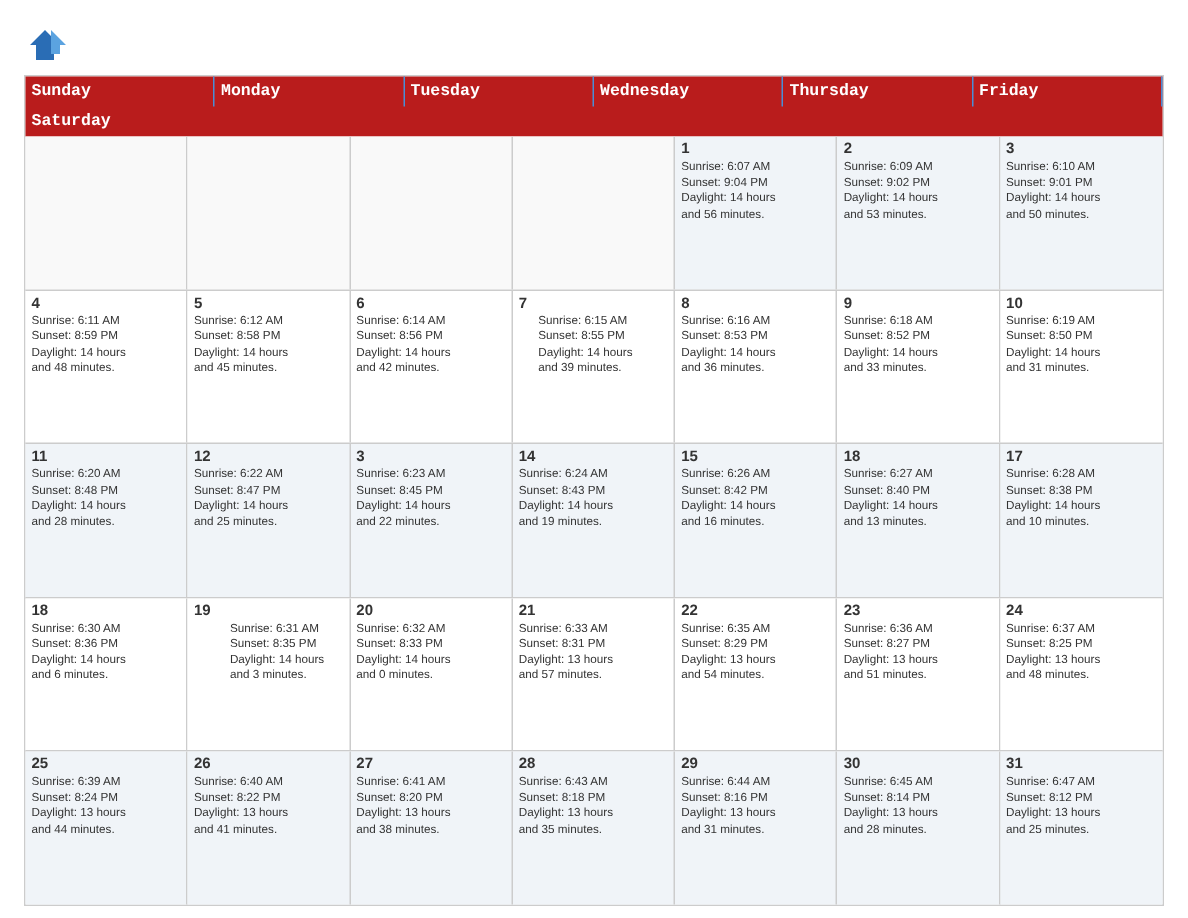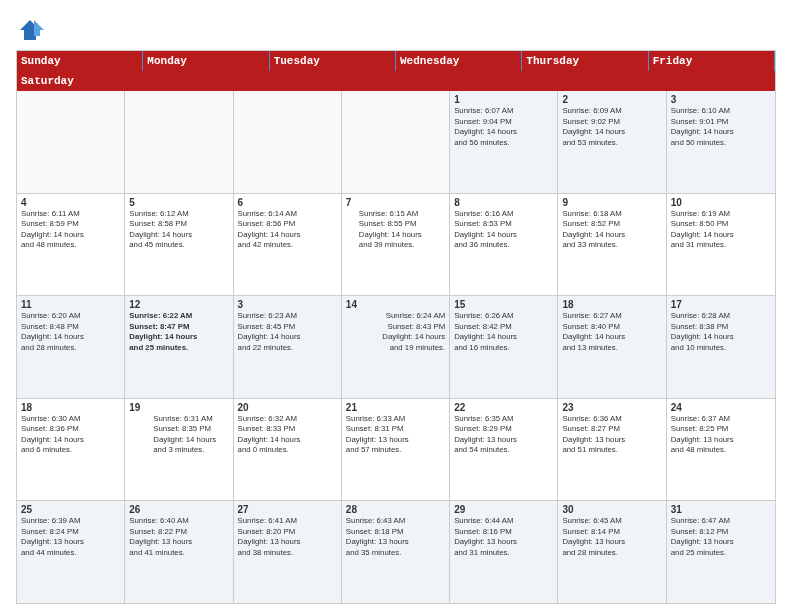--- a/index.html
+++ b/index.html
@@ -234,35 +234,35 @@
         <div class="cal-row">
           <div class="cal-cell alt-row">
             <span class="day-num">11</span>
             <div class="cell-text" style="white-space: pre-line;">Sunrise: 6:20 AM
 Sunset: 8:48 PM
 Daylight: 14 hours
 and 28 minutes.</div>
           </div>
           <div class="cal-cell alt-row">
             <span class="day-num">12</span>
-            <div class="cell-text" style="white-space: pre-line; font-weight: bold;">Sunrise: 6:22 AM
+            <div class="cell-text" style="white-space: pre-line;">Sunrise: 6:22 AM
 Sunset: 8:47 PM
 Daylight: 14 hours
 and 25 minutes.</div>
           </div>
           <div class="cal-cell alt-row">
             <span class="day-num">3</span>
             <div class="cell-text" style="white-space: pre-line;">Sunrise: 6:23 AM
 Sunset: 8:45 PM
 Daylight: 14 hours
 and 22 minutes.</div>
           </div>
           <div class="cal-cell alt-row">
             <span class="day-num">14</span>
-            <div class="cell-text" style="white-space: pre-line; text-align: right;">Sunrise: 6:24 AM
+            <div class="cell-text" style="white-space: pre-line;">Sunrise: 6:24 AM
 Sunset: 8:43 PM
 Daylight: 14 hours
 and 19 minutes.</div>
           </div>
           <div class="cal-cell alt-row">
             <span class="day-num">15</span>
             <div class="cell-text" style="white-space: pre-line;">Sunrise: 6:26 AM
 Sunset: 8:42 PM
 Daylight: 14 hours
 and 16 minutes.</div>

